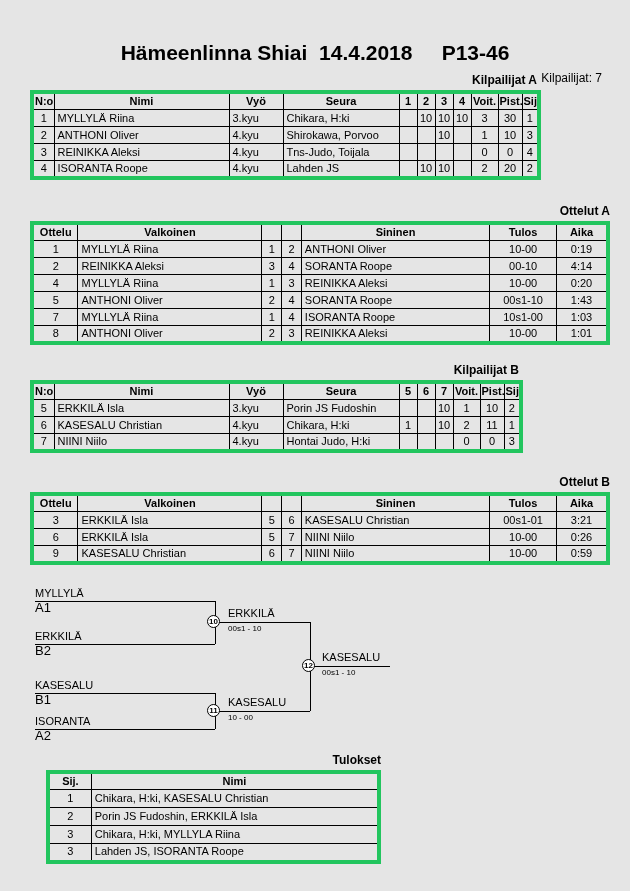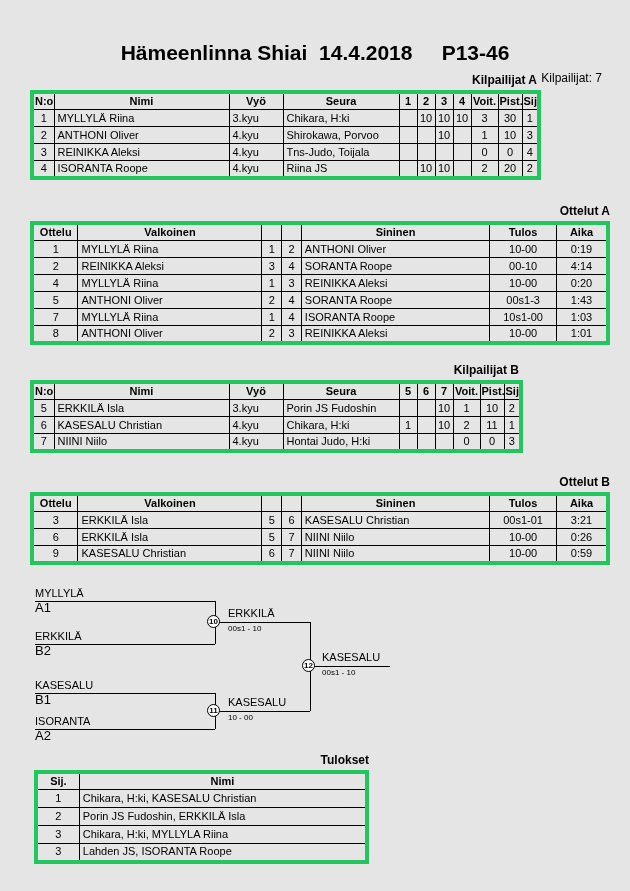--- a/index.html
+++ b/index.html
@@ -24,21 +24,21 @@
   .count {
     position: absolute;
     top: 71px;
     right: 28px;
     font-size: 12px;
   }
   .block { margin-left: 30px; }
   .w-pool-a { width: 507px; }
   .w-match  { width: 580px; }
   .w-pool-b { width: 489px; }
-  .w-results { width: 335px; margin-left: 34px; }
+  .w-results { width: 335px; margin-left: 46px; }
   .mt7  { margin-top: 7px; }
   .mt18 { margin-top: 18px; }
   .mt22 { margin-top: 22px; }
   .mt24 { margin-top: 24px; }
   .section-heading {
     text-align: right;
     font-size: 12px;
     font-weight: bold;
     line-height: 14px;
     margin-bottom: 3px;
@@ -165,21 +165,21 @@
             <td></td>
             <td></td>
             <td>0</td>
             <td>0</td>
             <td>4</td>
           </tr>
           <tr>
             <td>4</td>
             <td>ISORANTA Roope</td>
             <td>4.kyu</td>
-            <td>Riina JS</td>
+            <td>Lahden JS</td>
             <td></td>
             <td>10</td>
             <td>10</td>
             <td></td>
             <td>2</td>
             <td>20</td>
             <td>2</td>
           </tr>
         </tbody>
     </table>
@@ -235,21 +235,21 @@
             <td>REINIKKA Aleksi</td>
             <td>10-00</td>
             <td>0:20</td>
           </tr>
           <tr>
             <td>5</td>
             <td>ANTHONI Oliver</td>
             <td>2</td>
             <td>4</td>
             <td>SORANTA Roope</td>
-            <td>00s1-3</td>
+            <td>00s1-10</td>
             <td>1:43</td>
           </tr>
           <tr>
             <td>7</td>
             <td>MYLLYLÄ Riina</td>
             <td>1</td>
             <td>4</td>
             <td>ISORANTA Roope</td>
             <td>10s1-00</td>
             <td>1:03</td>

